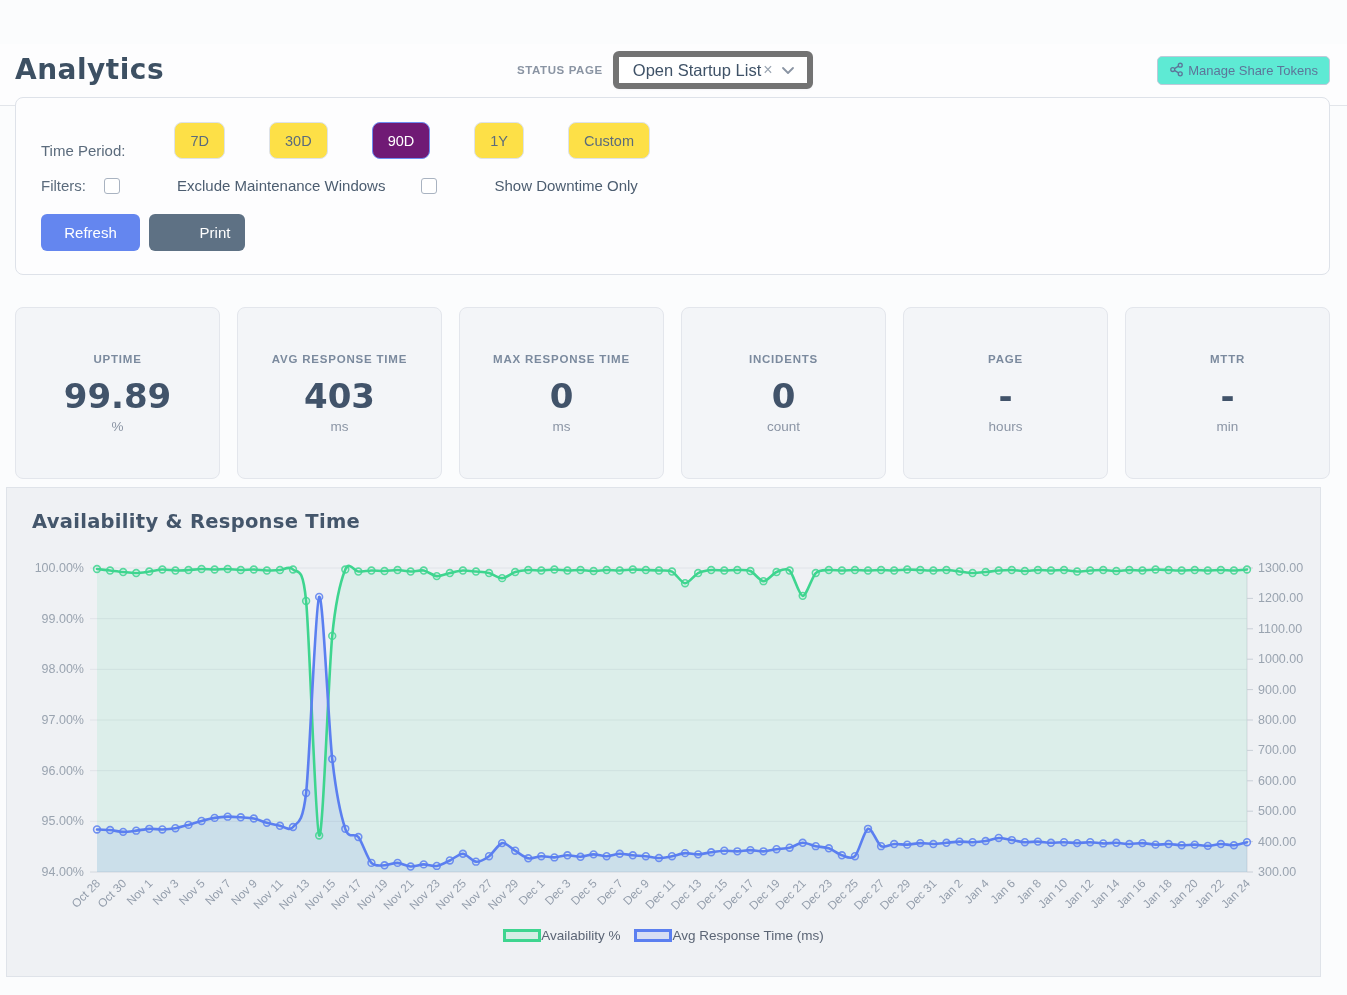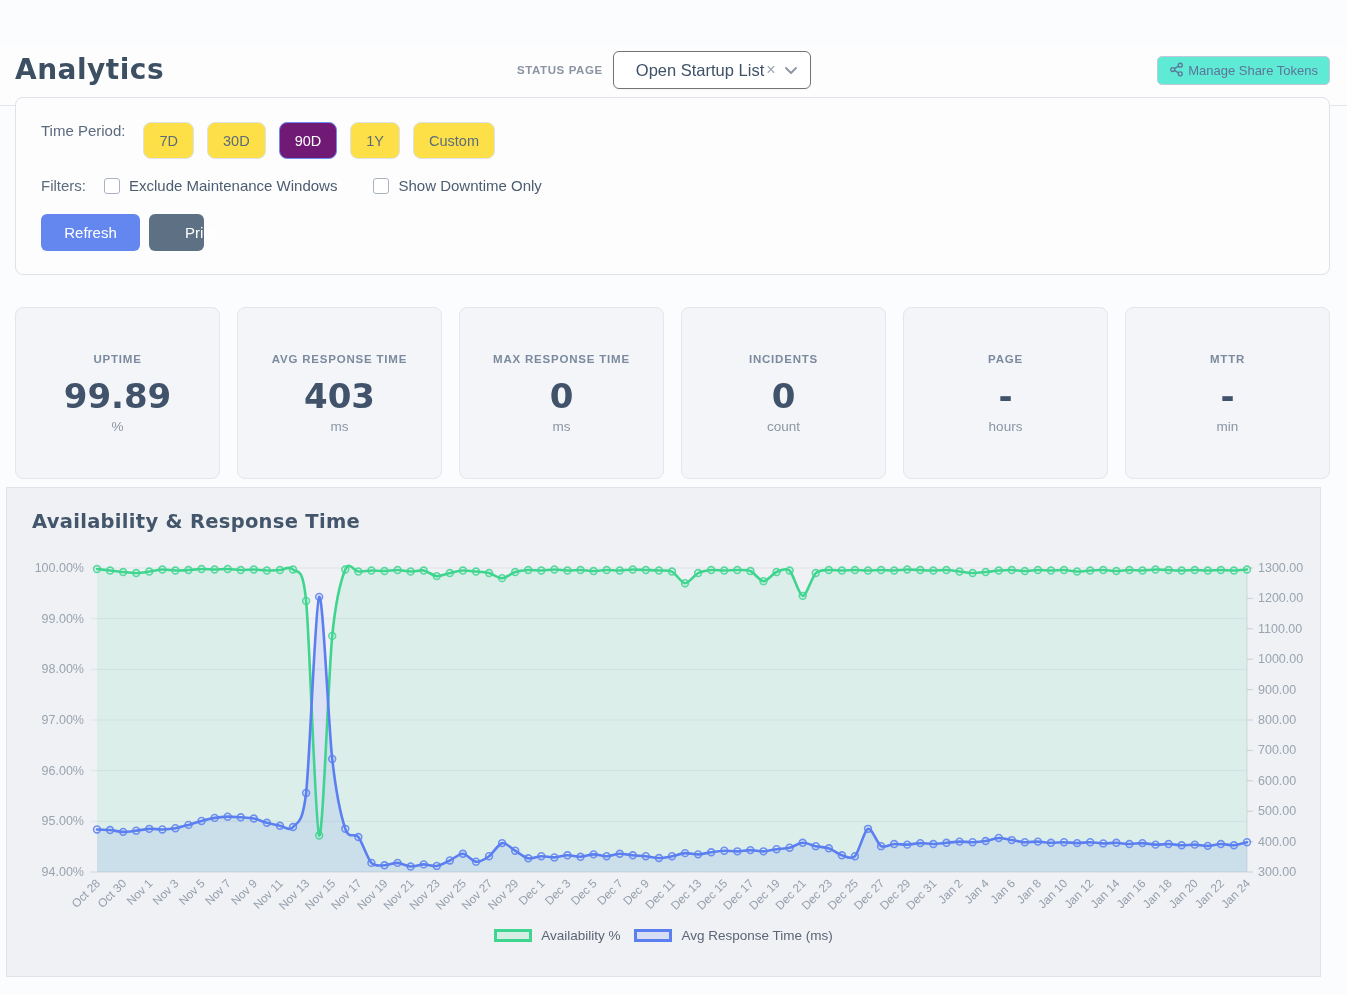--- a/index.html
+++ b/index.html
@@ -8,63 +8,63 @@
     font-family:"Liberation Sans","DejaVu Sans",sans-serif;
     background:#fbfcfd; color:#42546a; position:relative; overflow:hidden;
   }
   
   .header { position:absolute; left:0; top:0; width:1347px; height:62px;
             border-bottom:1px solid #e2e5ea; background:#fdfdfe;margin-top:44px; }
   .app-title { position:absolute; left:15px; top:9px; font-family:"DejaVu Sans",sans-serif;
                font-size:28px; font-weight:bold; color:#3d5063; letter-spacing:0.5px; }
   .status-group { position:absolute; left:517px; top:7px; display:flex; align-items:center; }
   .status-label { font-size:11.5px; font-weight:bold; color:#8a94a3; letter-spacing:0.6px; margin-right:10px; }
-  .status-select { display:flex; align-items:center; background:#fff; border:1px solid #737373;
-                   border-radius:6px; height:38px; padding:0 12px 0 22px; cursor:pointer;
+  .status-select { display:flex; align-items:center; background:#fff; border:6px solid #737373;
+                   border-radius:6px; height:38px; padding:0 12px 0 14px; cursor:pointer;
                    box-shadow:0 1px 2px rgba(40,60,90,0.04); }
   .status-select .val { font-size:16.5px; color:#3f5267; }
   .status-select .clear { font-size:16px; color:#9aa5b2; margin-left:2px; cursor:pointer; }
   .status-select .chev { margin-left:8px; display:flex; }
   .manage-btn { position:absolute; right:17px; top:12px; height:29px; display:flex; align-items:center;
                 gap:4px; padding:0 11px; background:#5eead4; border:1px solid #bfc9d9; border-radius:5px;
                 font-size:13px; color:#5d7599; cursor:pointer; }
   
   .panel { position:absolute; left:15px; top:97px; width:1315px; height:178px;
            background:#fdfdfe; border:1px solid #dee2e9; border-radius:8px; }
-  .row-period { position:absolute; left:25px; top:24px; display:flex; align-items:flex-start; }
+  .row-period { position:absolute; left:25px; top:24px; display:flex; align-items:flex-end;gap:31px; }
   .row-label { font-size:15px; color:#5b6b7c; margin-right:18px; }
   .tp-btn { height:37px; margin-right:13px; padding:0 15px; background:#fde047; border:1px solid #dde2e9;
             border-radius:8px; font-size:14.5px; color:#5b6b7c; cursor:pointer; display:flex; align-items:center; }
   .tp-btn.sel { background:#701a75; border-color:#6d8df2; color:#fff; }
   .row-filters { position:absolute; left:25px; top:79px; display:flex; align-items:center; }
   .checkbox { width:16px; height:16px; border:1.5px solid #a9b3c1; border-radius:3px; background:#fff;
               margin-right:9px; cursor:pointer; flex:none; }
-  .cb-label { font-size:15px; color:#4c5d70; margin-right:36px; }
+  .cb-label { font-size:15px; color:#4c5d70; margin-right:36px;margin-left:48px; }
   .row-actions { position:absolute; left:25px; top:116px; display:flex; }
   .btn { height:37px; border:none; border-radius:6px; font-size:15px; color:#fff; cursor:pointer;
          font-family:inherit; }
   .btn-refresh { width:99px; background:#6486ef; margin-right:9px; }
-  .btn-print  { width:55px; background:#5e7184;padding-left:36px; }
+  .btn-print  { width:96px; background:#5e7184;padding-left:36px; }
   
   .stats { position:absolute; left:15px; top:307px; width:1315px; display:flex; gap:17px; }
   .stat-card { flex:1; height:172px; background:#f3f5f8; border:1px solid #e3e6ec; border-radius:8px;
                display:flex; flex-direction:column; align-items:center; justify-content:center; }
   .stat-label { font-size:11.5px; font-weight:bold; color:#7b8a9e; letter-spacing:0.8px; margin-bottom:14px; }
   .stat-value { font-size:34px; font-weight:bold; color:#41536a; line-height:1; margin-bottom:6px;
                 font-family:"DejaVu Sans",sans-serif; }
   .stat-unit { font-size:13.5px; color:#8b95a5; }
   
   .chart-card { position:absolute; left:6px; top:487px; width:1315px; height:490px;
                 background:#eff1f4; border:1px solid #dfe3e9; border-radius:0; overflow:hidden; }
   .chart-title { position:absolute; left:25px; top:22px; font-family:"DejaVu Sans",sans-serif;
                  font-size:19.5px; font-weight:bold; color:#44566b; letter-spacing:0.3px; }
   #chart-svg { position:absolute; left:0; top:53px; }
   .legend { position:absolute; left:0; top:440px; width:100%; display:flex; justify-content:center;
             align-items:center; gap:14px; }
-  .legend-item { display:flex; align-items:center; gap:9px; cursor:pointer; }
+  .legend-item { display:flex; align-items:center; cursor:pointer; }
   .legend-swatch { width:38px; height:13px; border:3px solid #000; }
   .legend-text { font-size:13.5px; color:#5b6575; }
 </style>
 </head>
 <body>
 
 <div class="header">
   <div class="app-title">Analytics</div>
 
   <div class="status-group">

